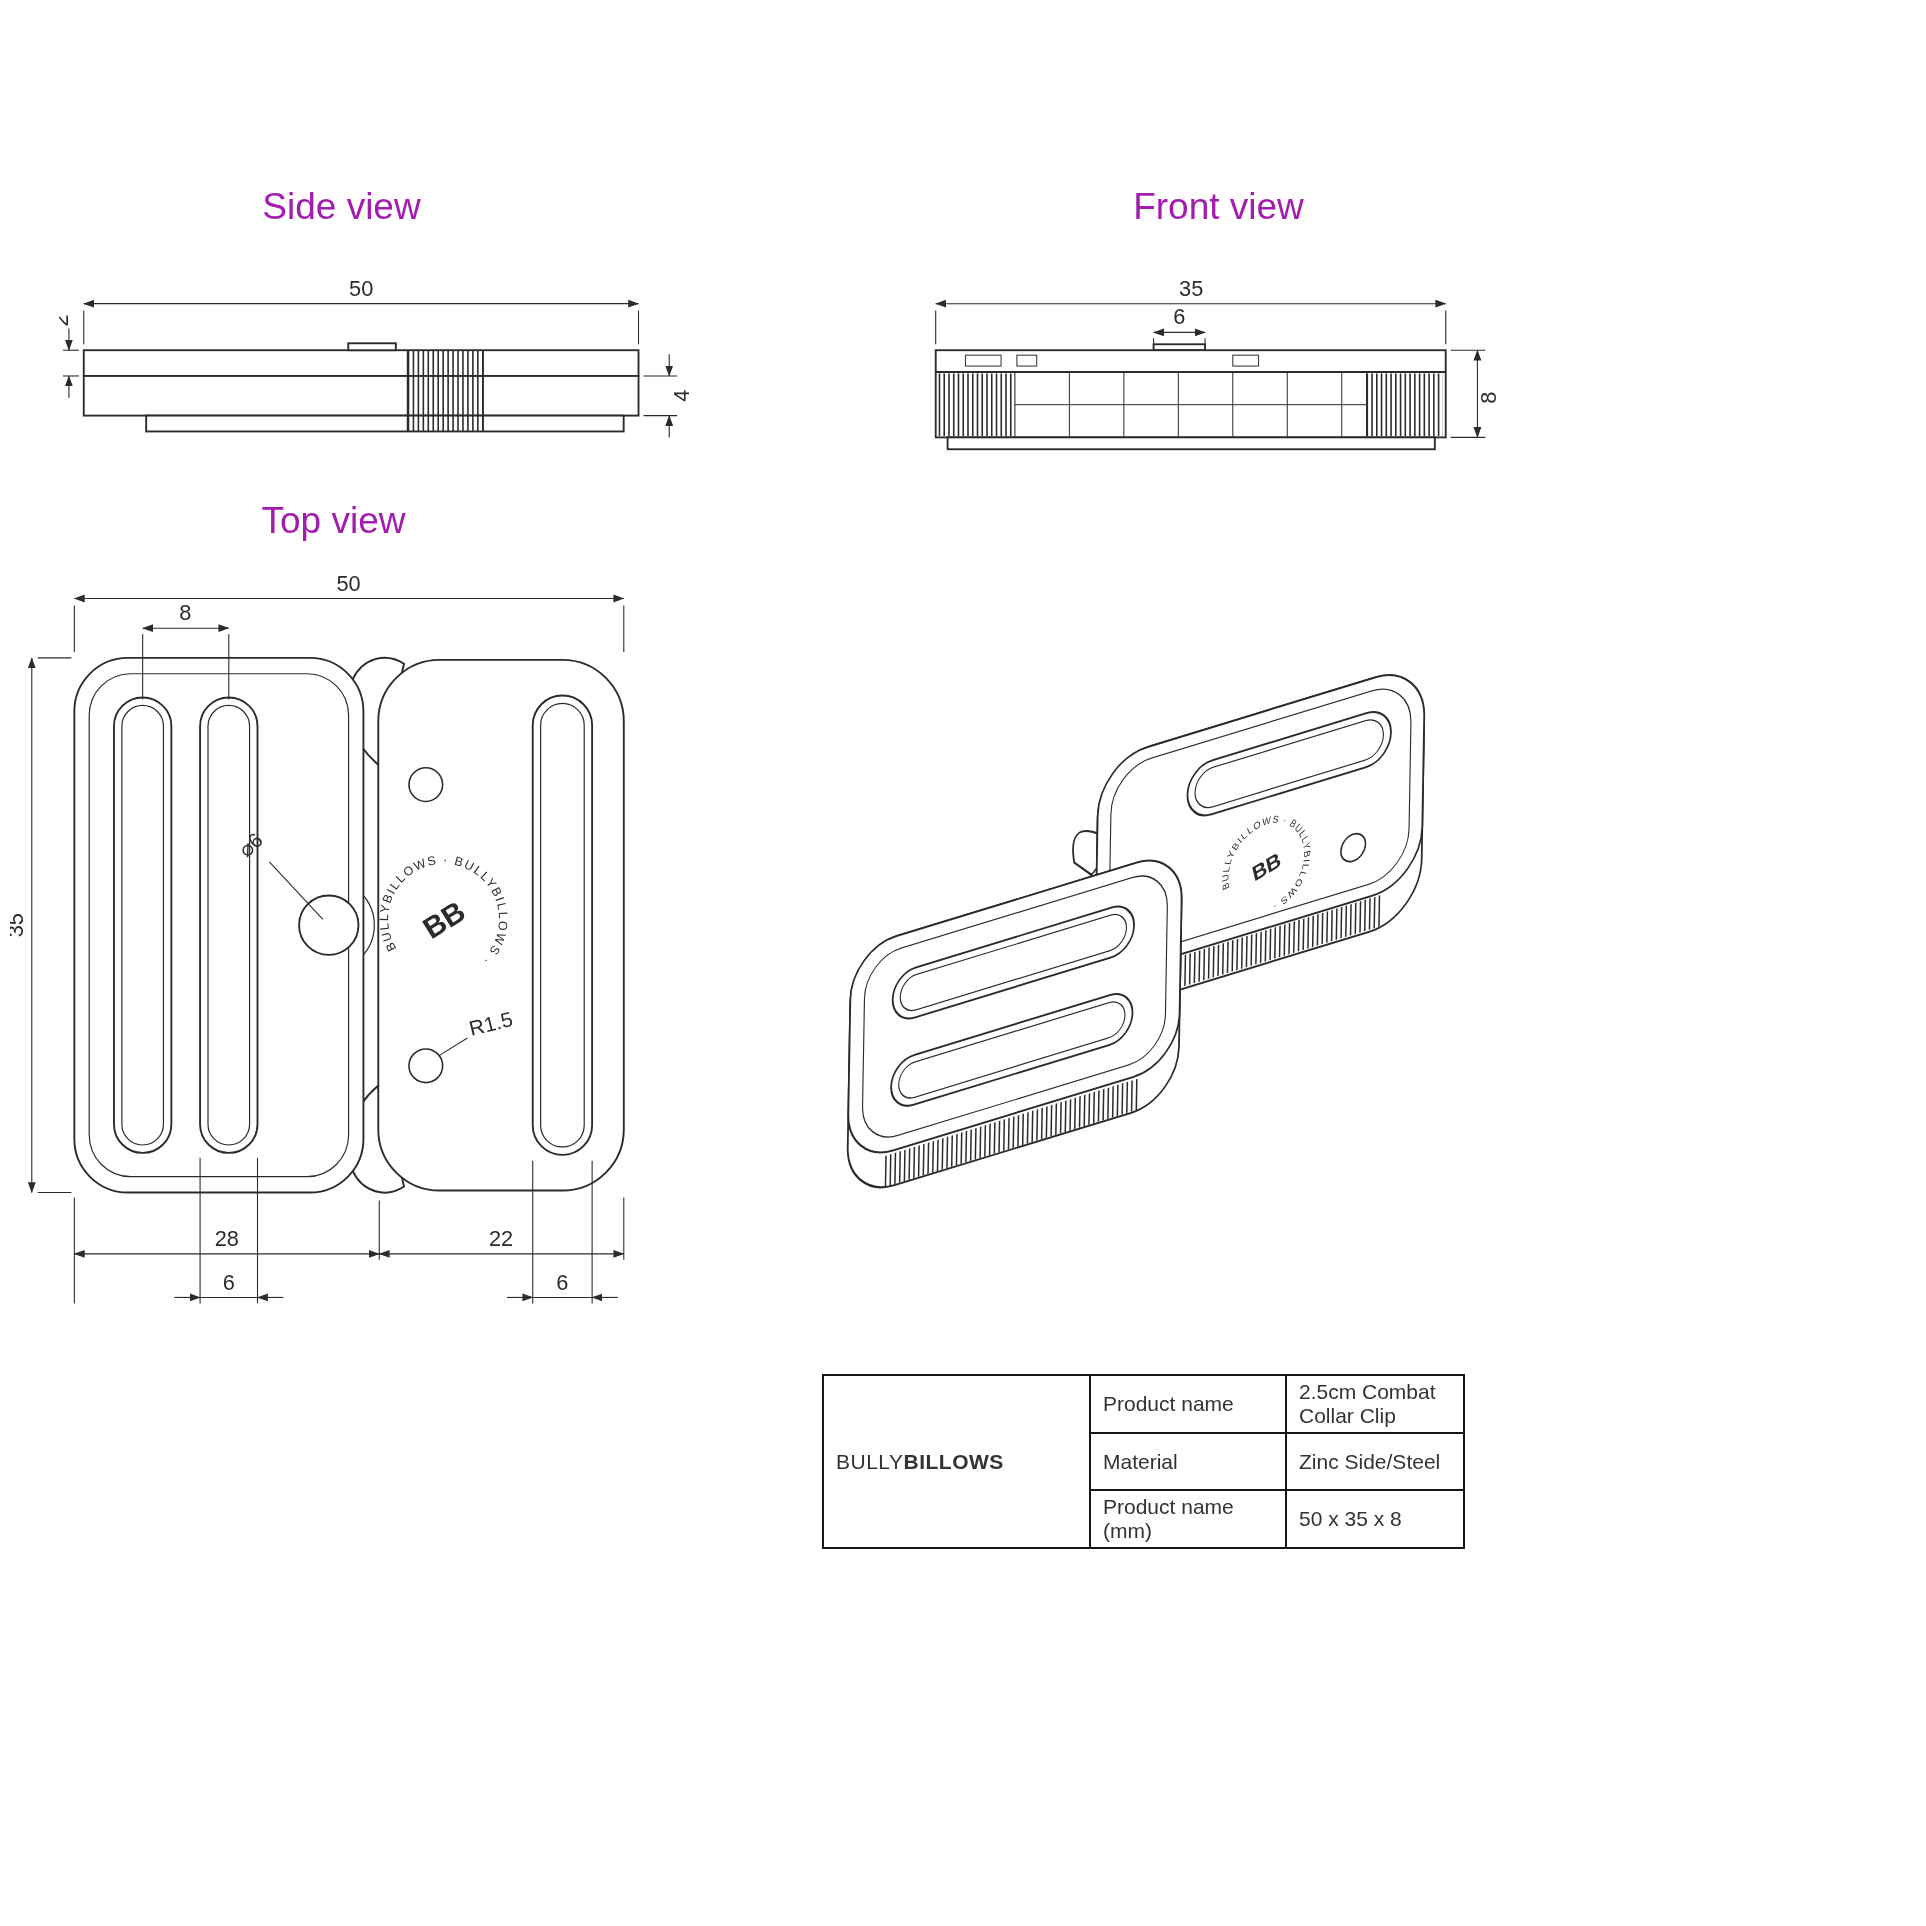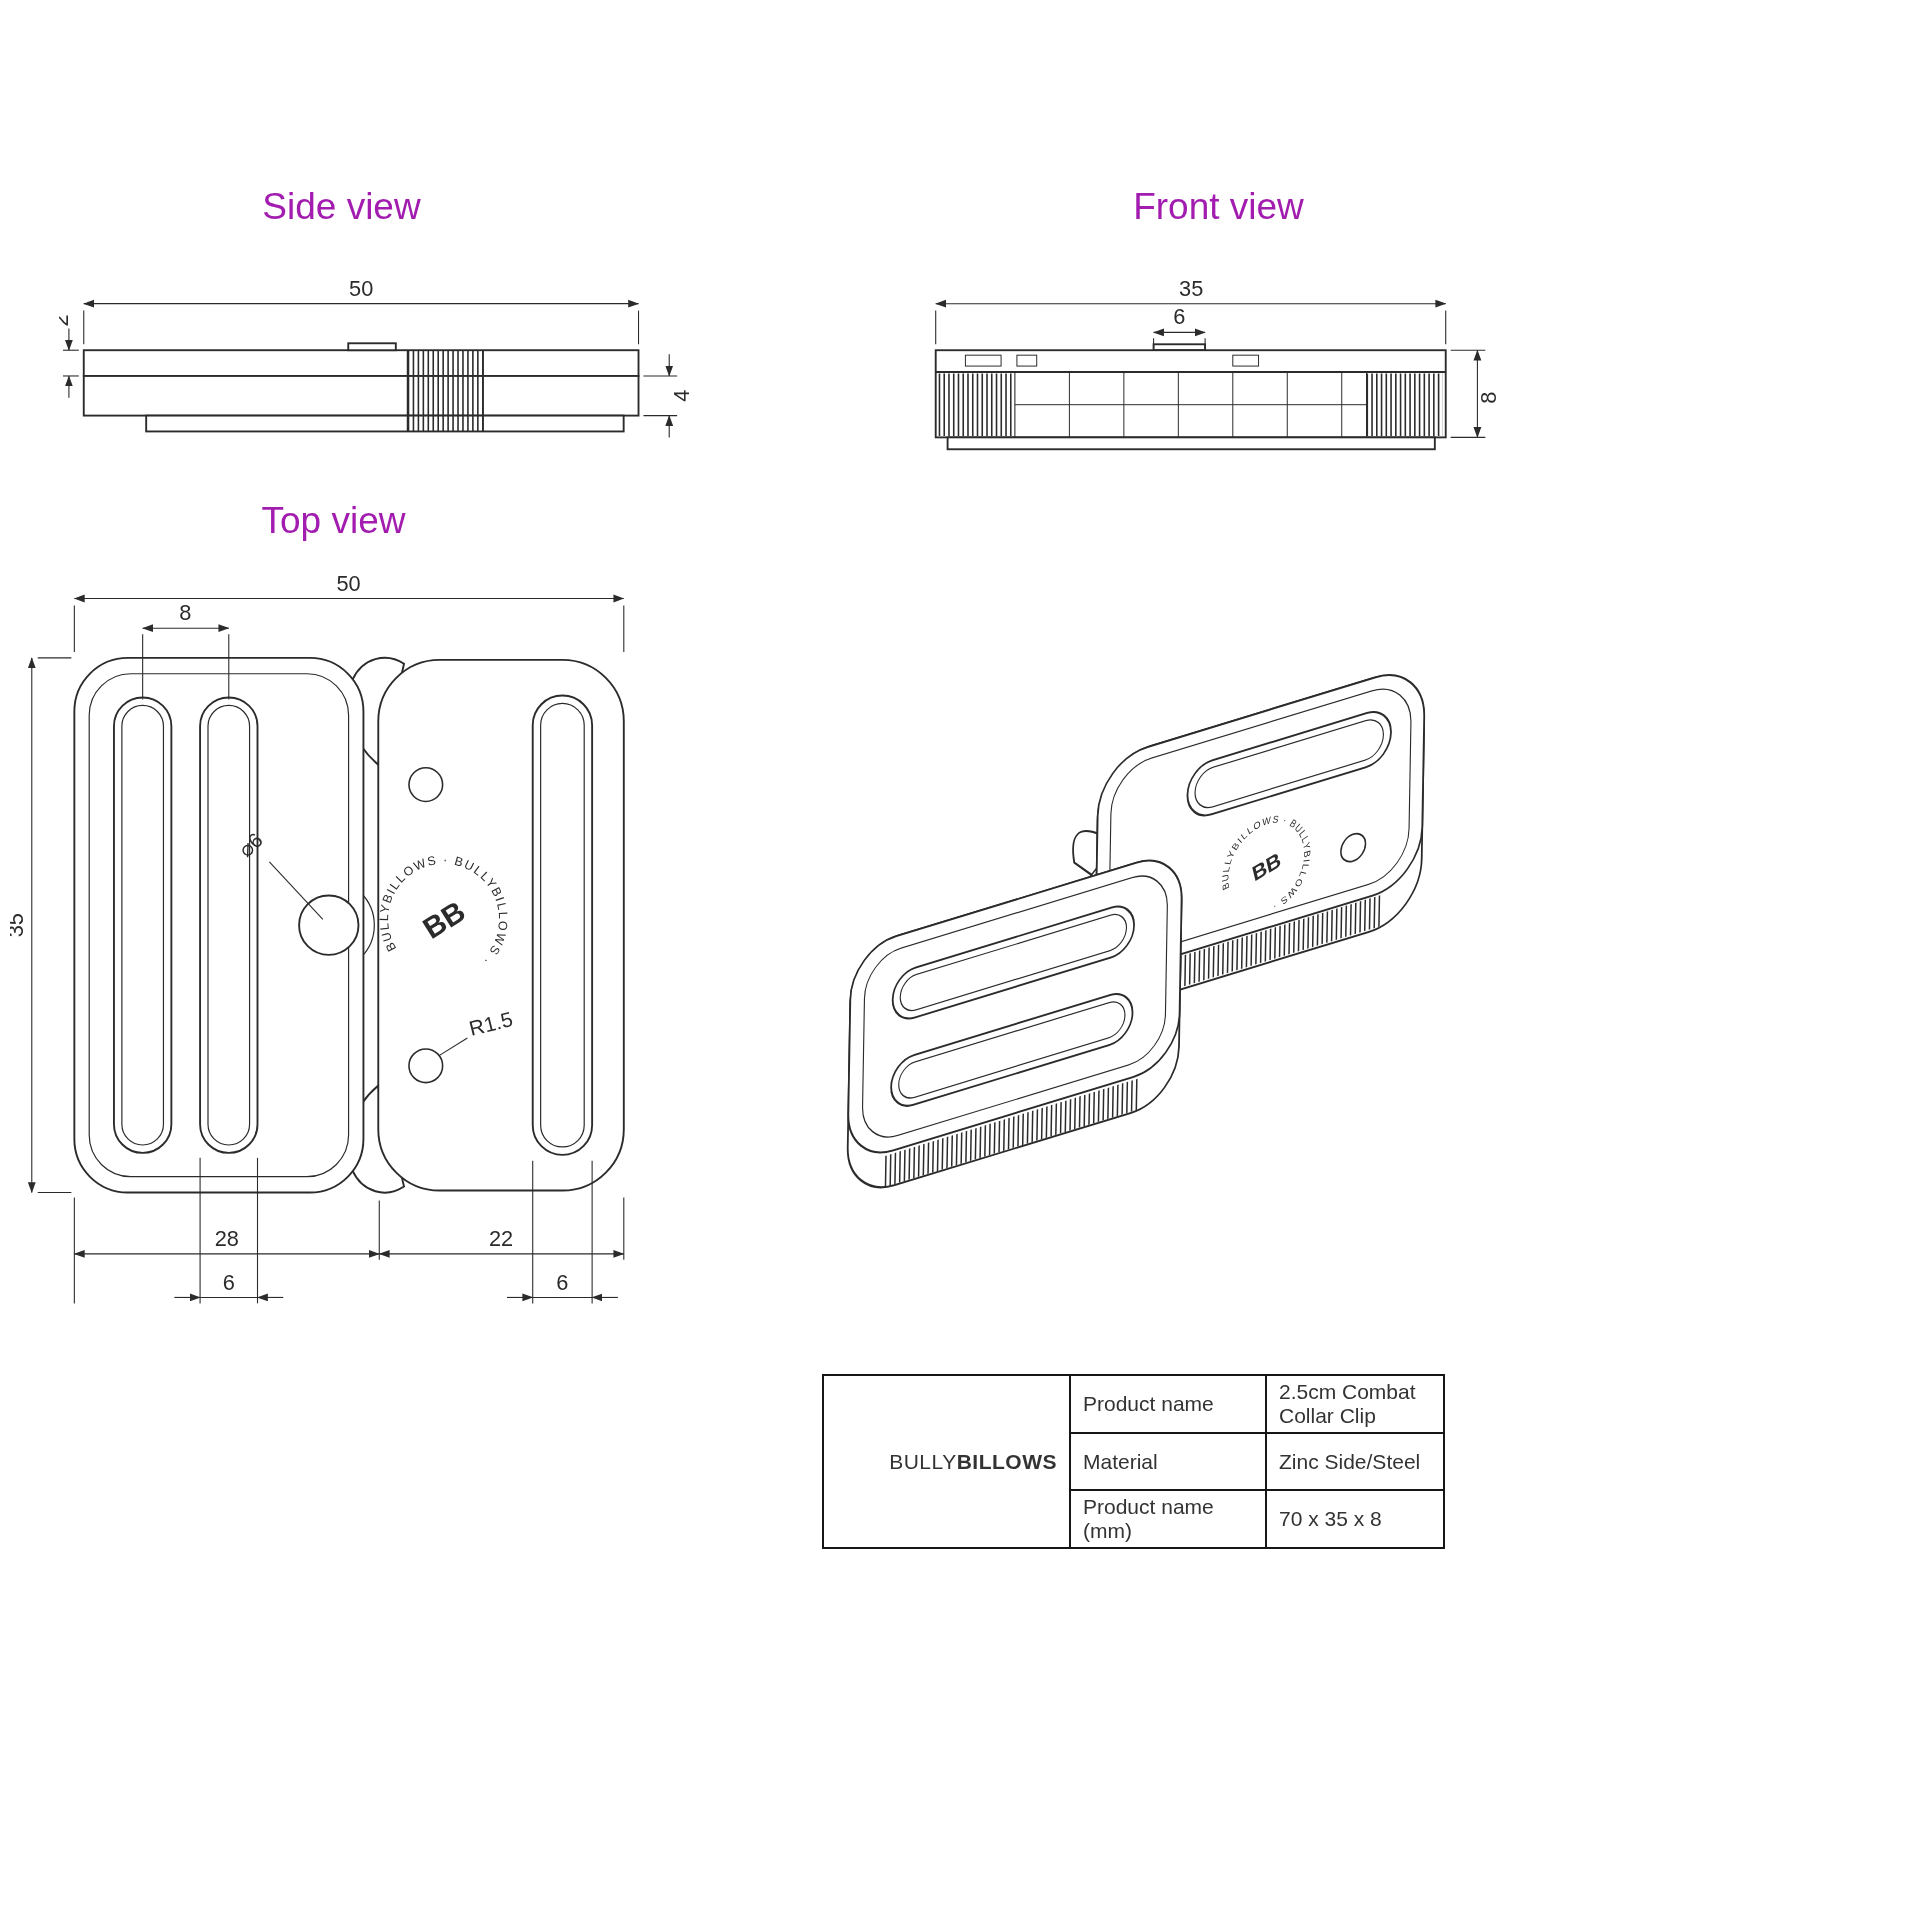--- a/index.html
+++ b/index.html
@@ -3,21 +3,21 @@
 <meta charset="utf-8">
 <style>
   *{margin:0;padding:0;box-sizing:border-box}
   html,body{background:#ffffff}
   body{width:1927px;height:1927px;position:relative;font-family:"Liberation Sans",sans-serif;color:#2f2f2f;overflow:hidden}
   .abs{position:absolute}
   .view-title{position:absolute;width:337px;text-align:center;font-size:37px;font-weight:400;color:#a21caf}
   svg text{font-family:"Liberation Sans",sans-serif}
   table.spec{position:absolute;left:822px;top:1374px;border-collapse:collapse;background:#fff}
   table.spec td{border:2px solid #161616;font-size:21px;color:#333;height:57px;padding:4px 12px;vertical-align:middle}
-  td.logo-cell{width:247px;text-align:right;font-size:38px;color:#272e38;letter-spacing:0.5px;white-space:nowrap}
+  td.logo-cell{width:267px;text-align:left;font-size:38px;color:#272e38;letter-spacing:0.5px;white-space:nowrap}
   td.logo-cell .brand-light{font-weight:500}
   td.logo-cell .brand-bold{font-weight:800}
   td.lbl{width:196px}
   td.val{width:178px;line-height:1.15}
 </style>
 </head>
 <body>
 
 <div class="view-title" style="left:173px;top:186px">Side view</div>
 <div class="view-title" style="left:1050px;top:186px">Front view</div>
@@ -251,17 +251,17 @@
     </td>
     <td class="lbl">Product name</td>
     <td class="val">2.5cm Combat Collar Clip</td>
   </tr>
   <tr>
     <td class="lbl">Material</td>
     <td class="val">Zinc Side/Steel</td>
   </tr>
   <tr>
     <td class="lbl">Product name (mm)</td>
-    <td class="val">70 x 35 x 8</td>
+    <td class="val">50 x 35 x 8</td>
   </tr>
 </tbody>
   </table>
 
 
 </body></html>

